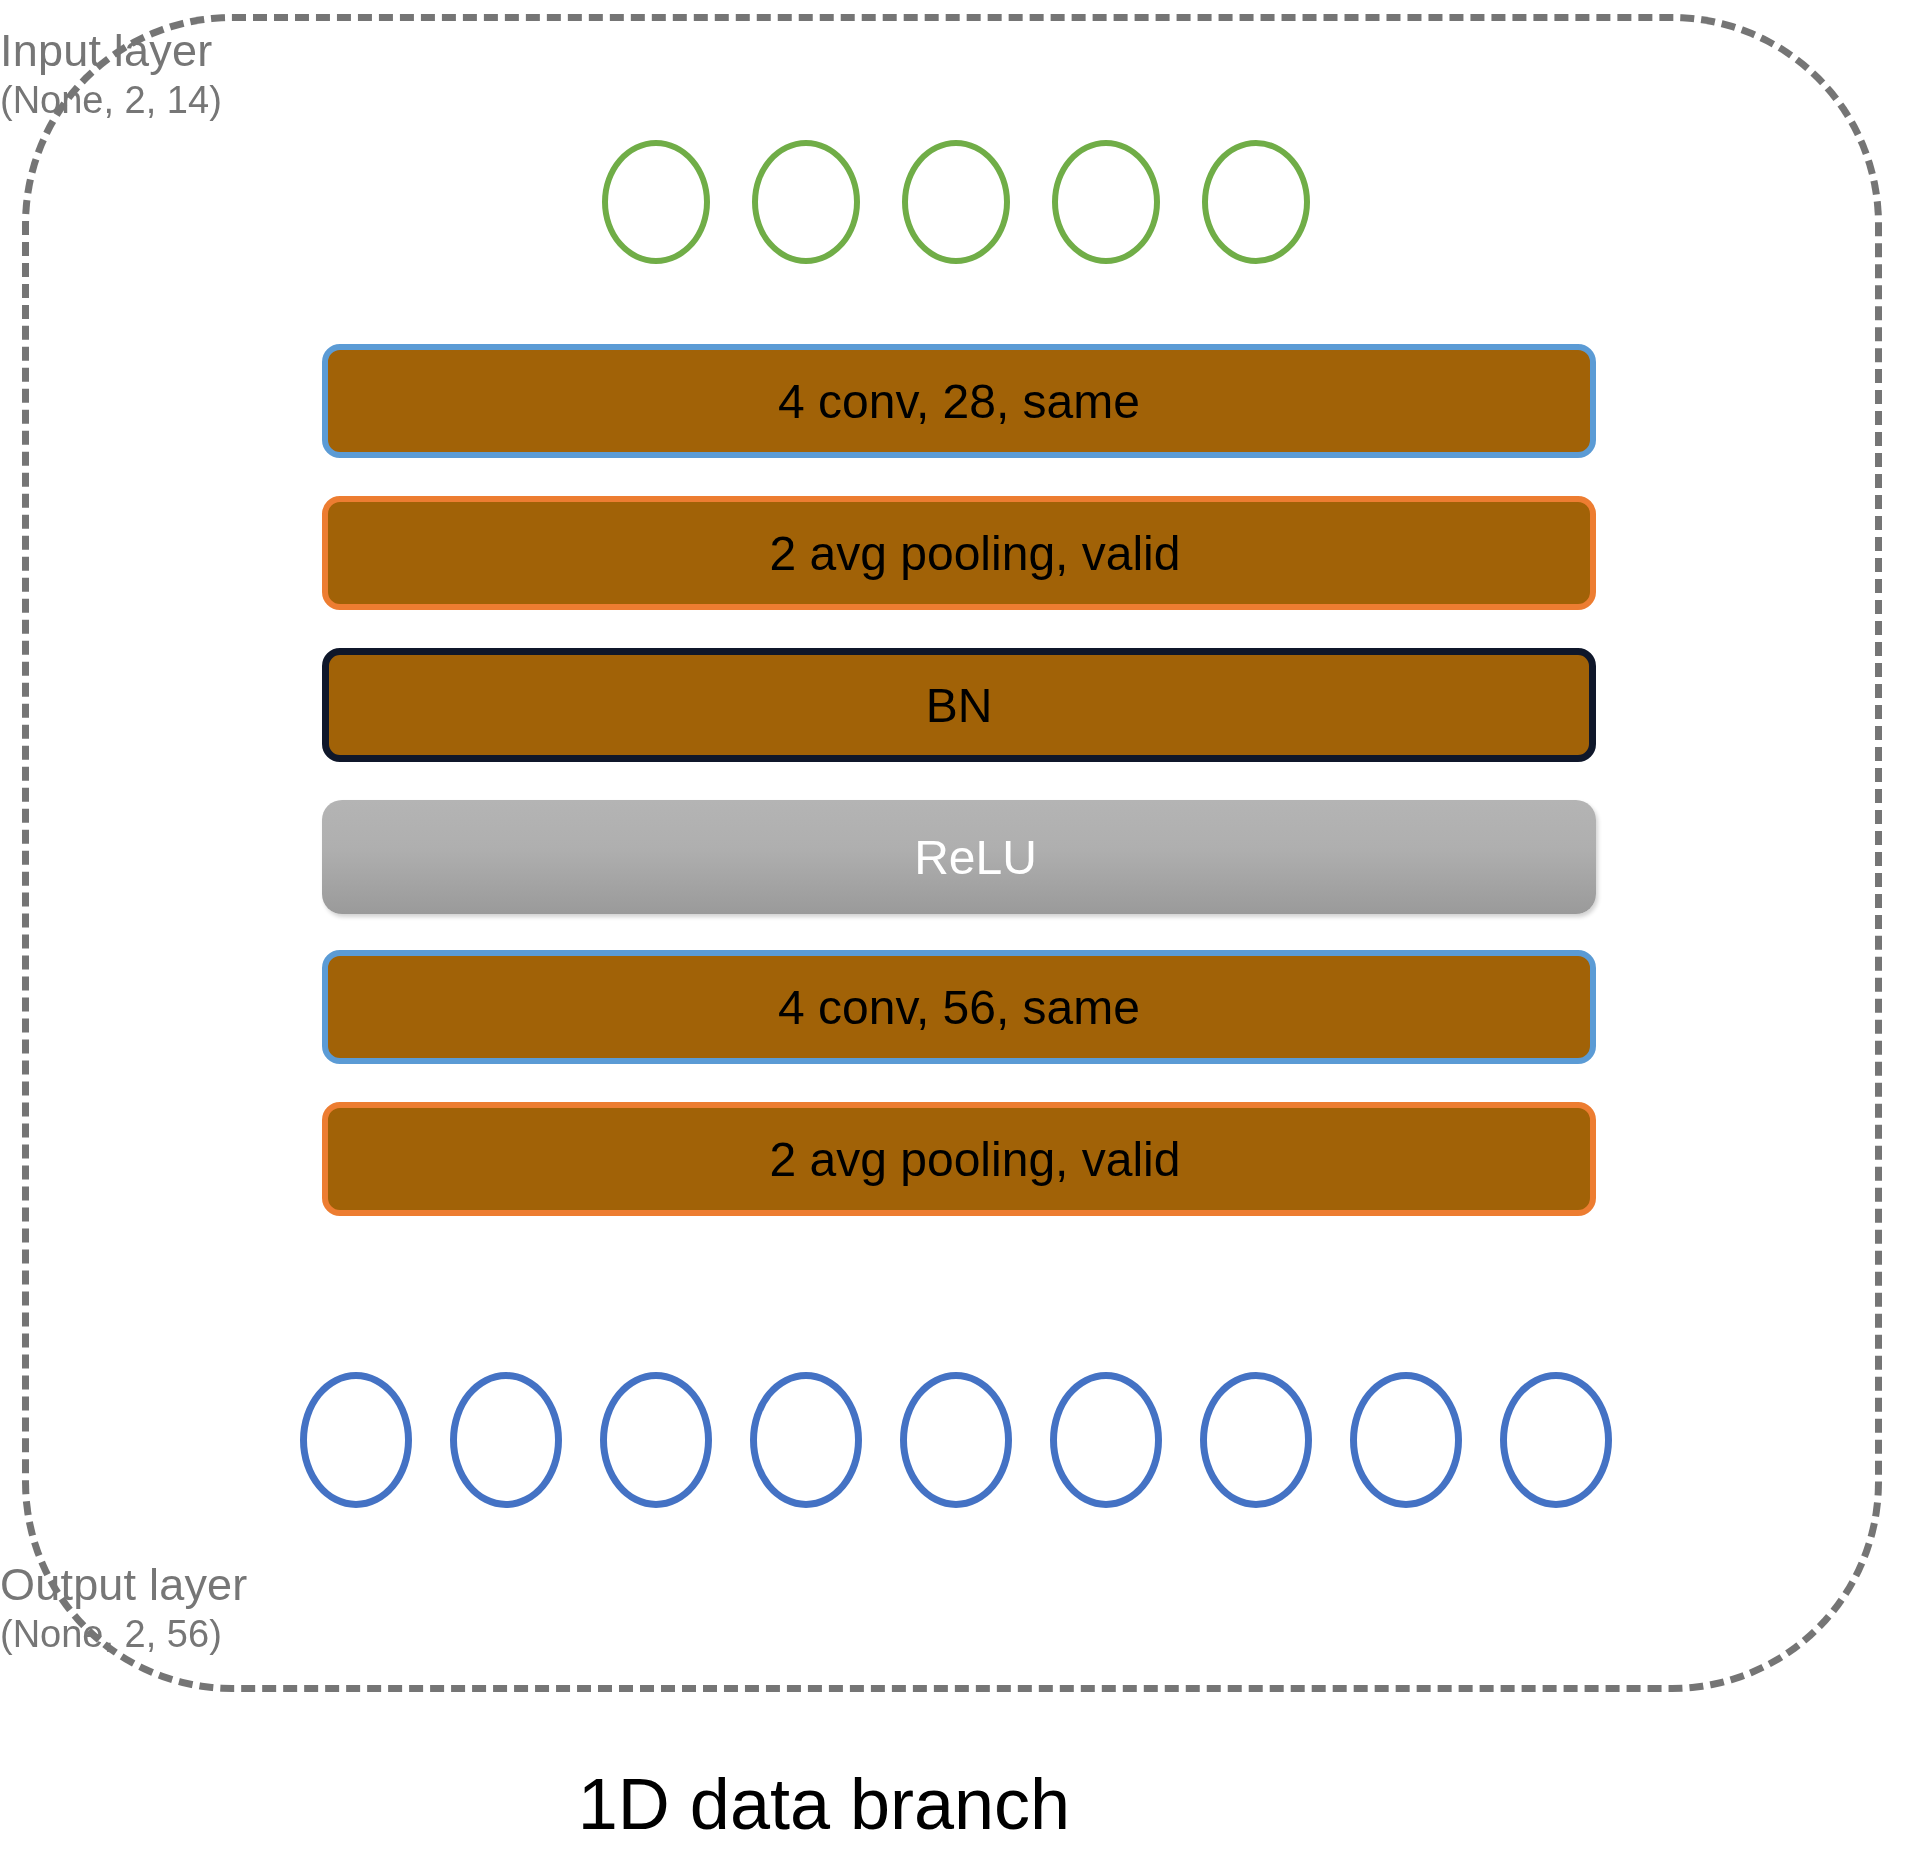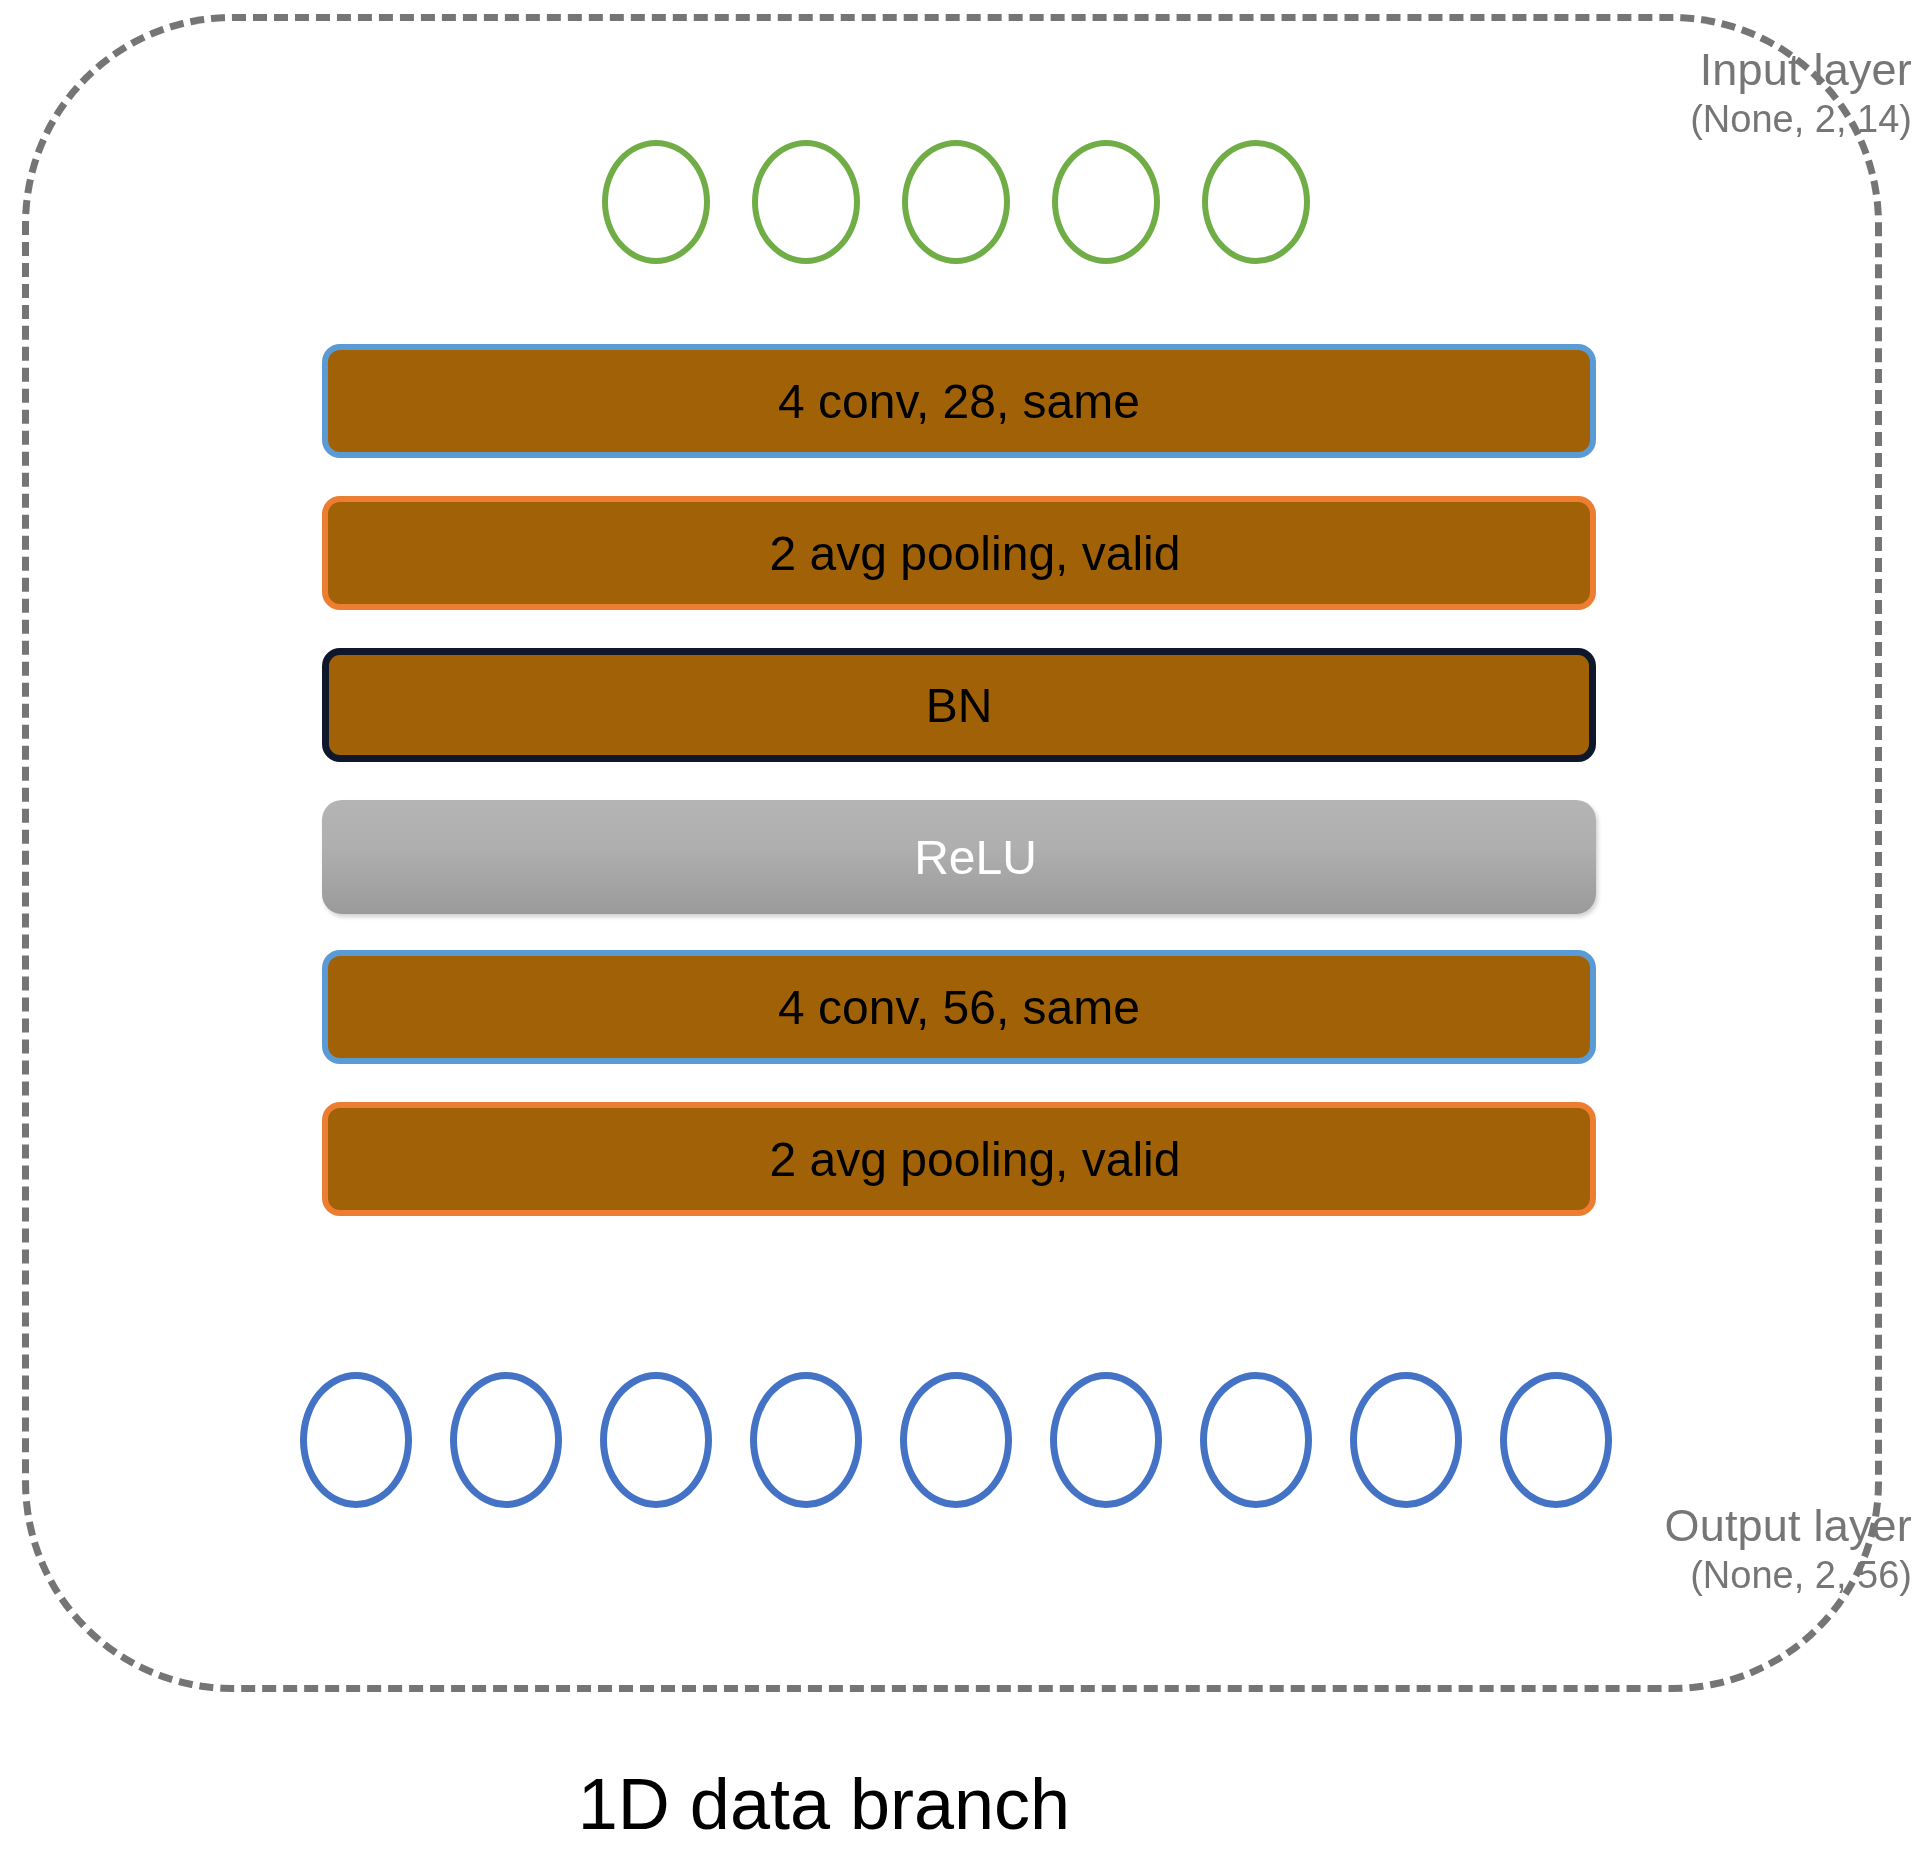--- a/index.html
+++ b/index.html
@@ -33,39 +33,38 @@
     border: 7px dashed #757575;
     border-radius: 210px;
     background: transparent;
   }
 
   
   .layer-caption {
     position: absolute;
     left: 0;
     width: 1912px;
-    text-align: right;
+    text-align: left;
     color: #767676;
     pointer-events: none;
-    margin-top: 19px;
   }
   .layer-caption .cap-title {
     display: block;
     font-size: 45px;
     line-height: 54px;
     letter-spacing: 0.2px;
   }
   .layer-caption .cap-shape {
     display: block;
     font-size: 38px;
     line-height: 44px;
   }
 
   #input-caption { top: 24px; }
-  #output-caption { top: 1480px; }
+  #output-caption { top: 1558px; }
 
   
   .circle-row {
     position: absolute;
     display: flex;
     align-items: center;
   }
   .neuron {
     box-sizing: border-box;
     border-radius: 50%;

